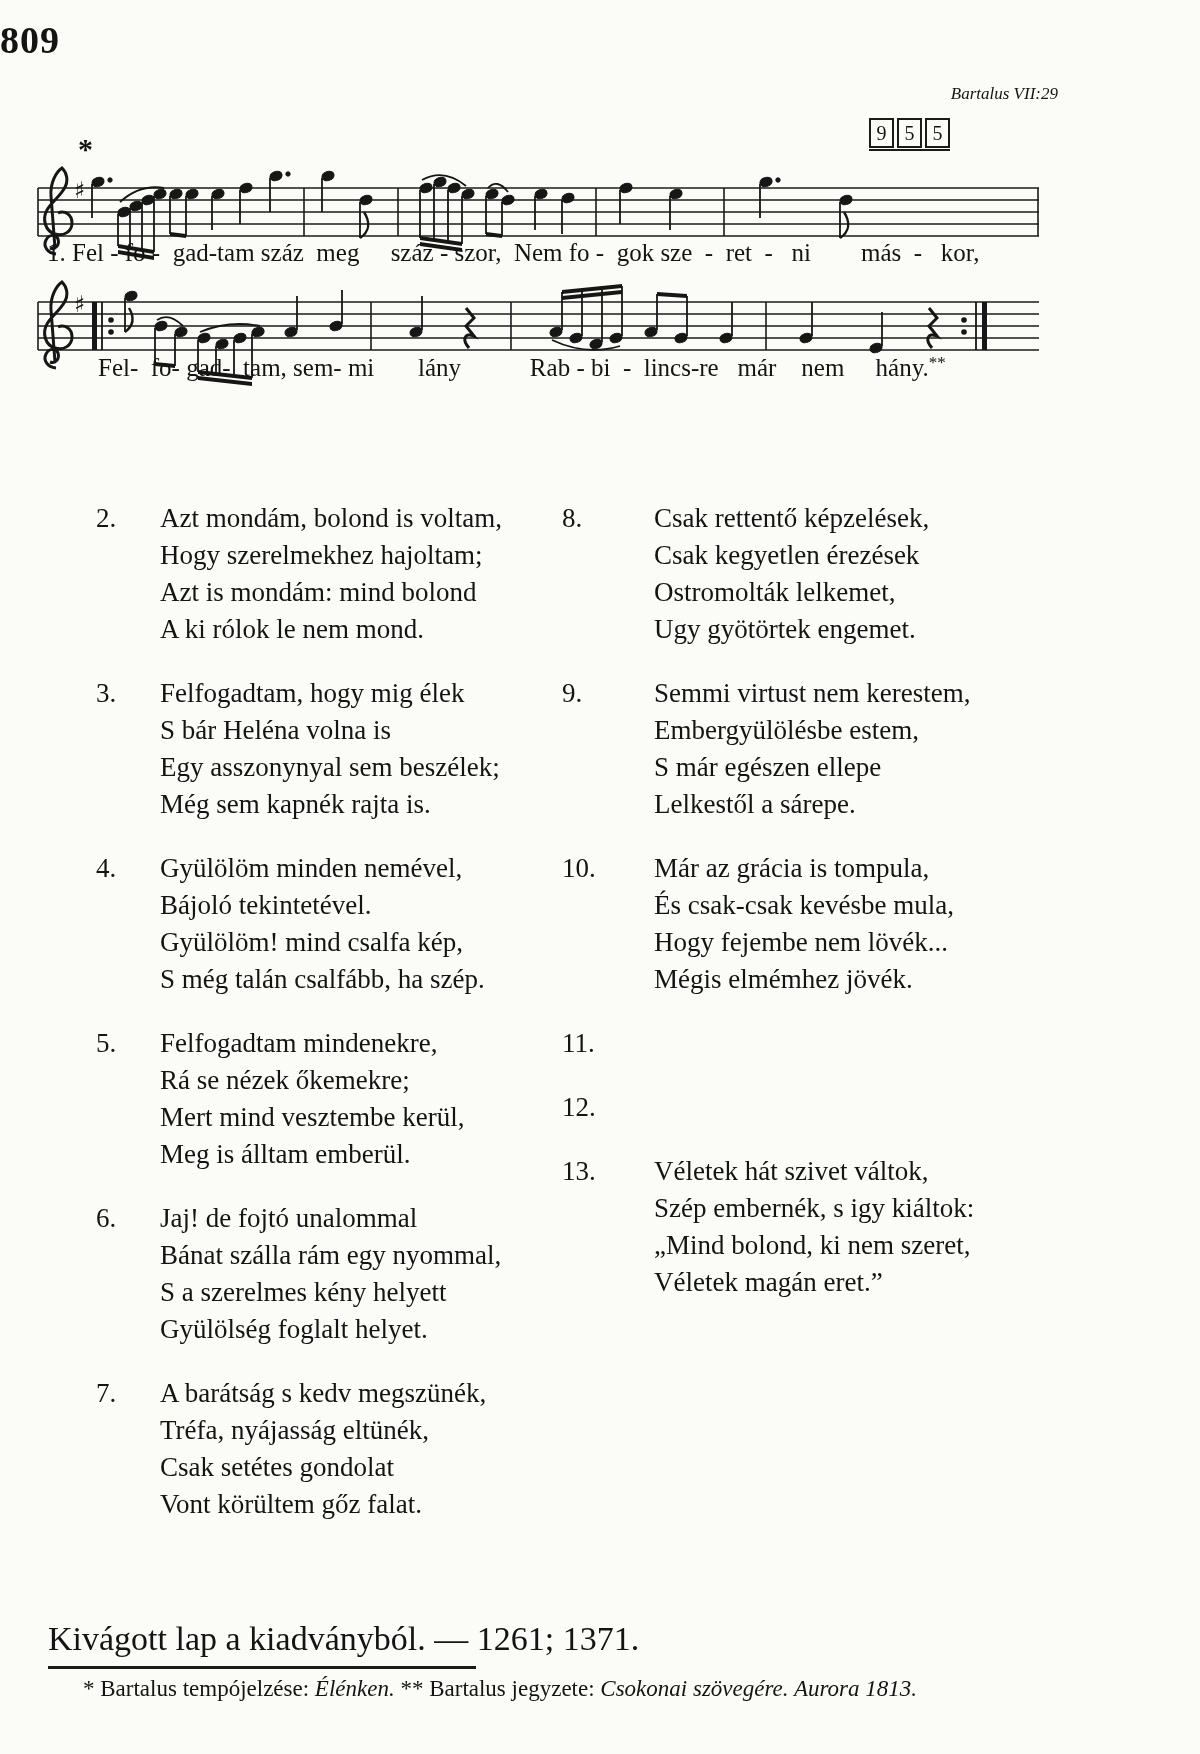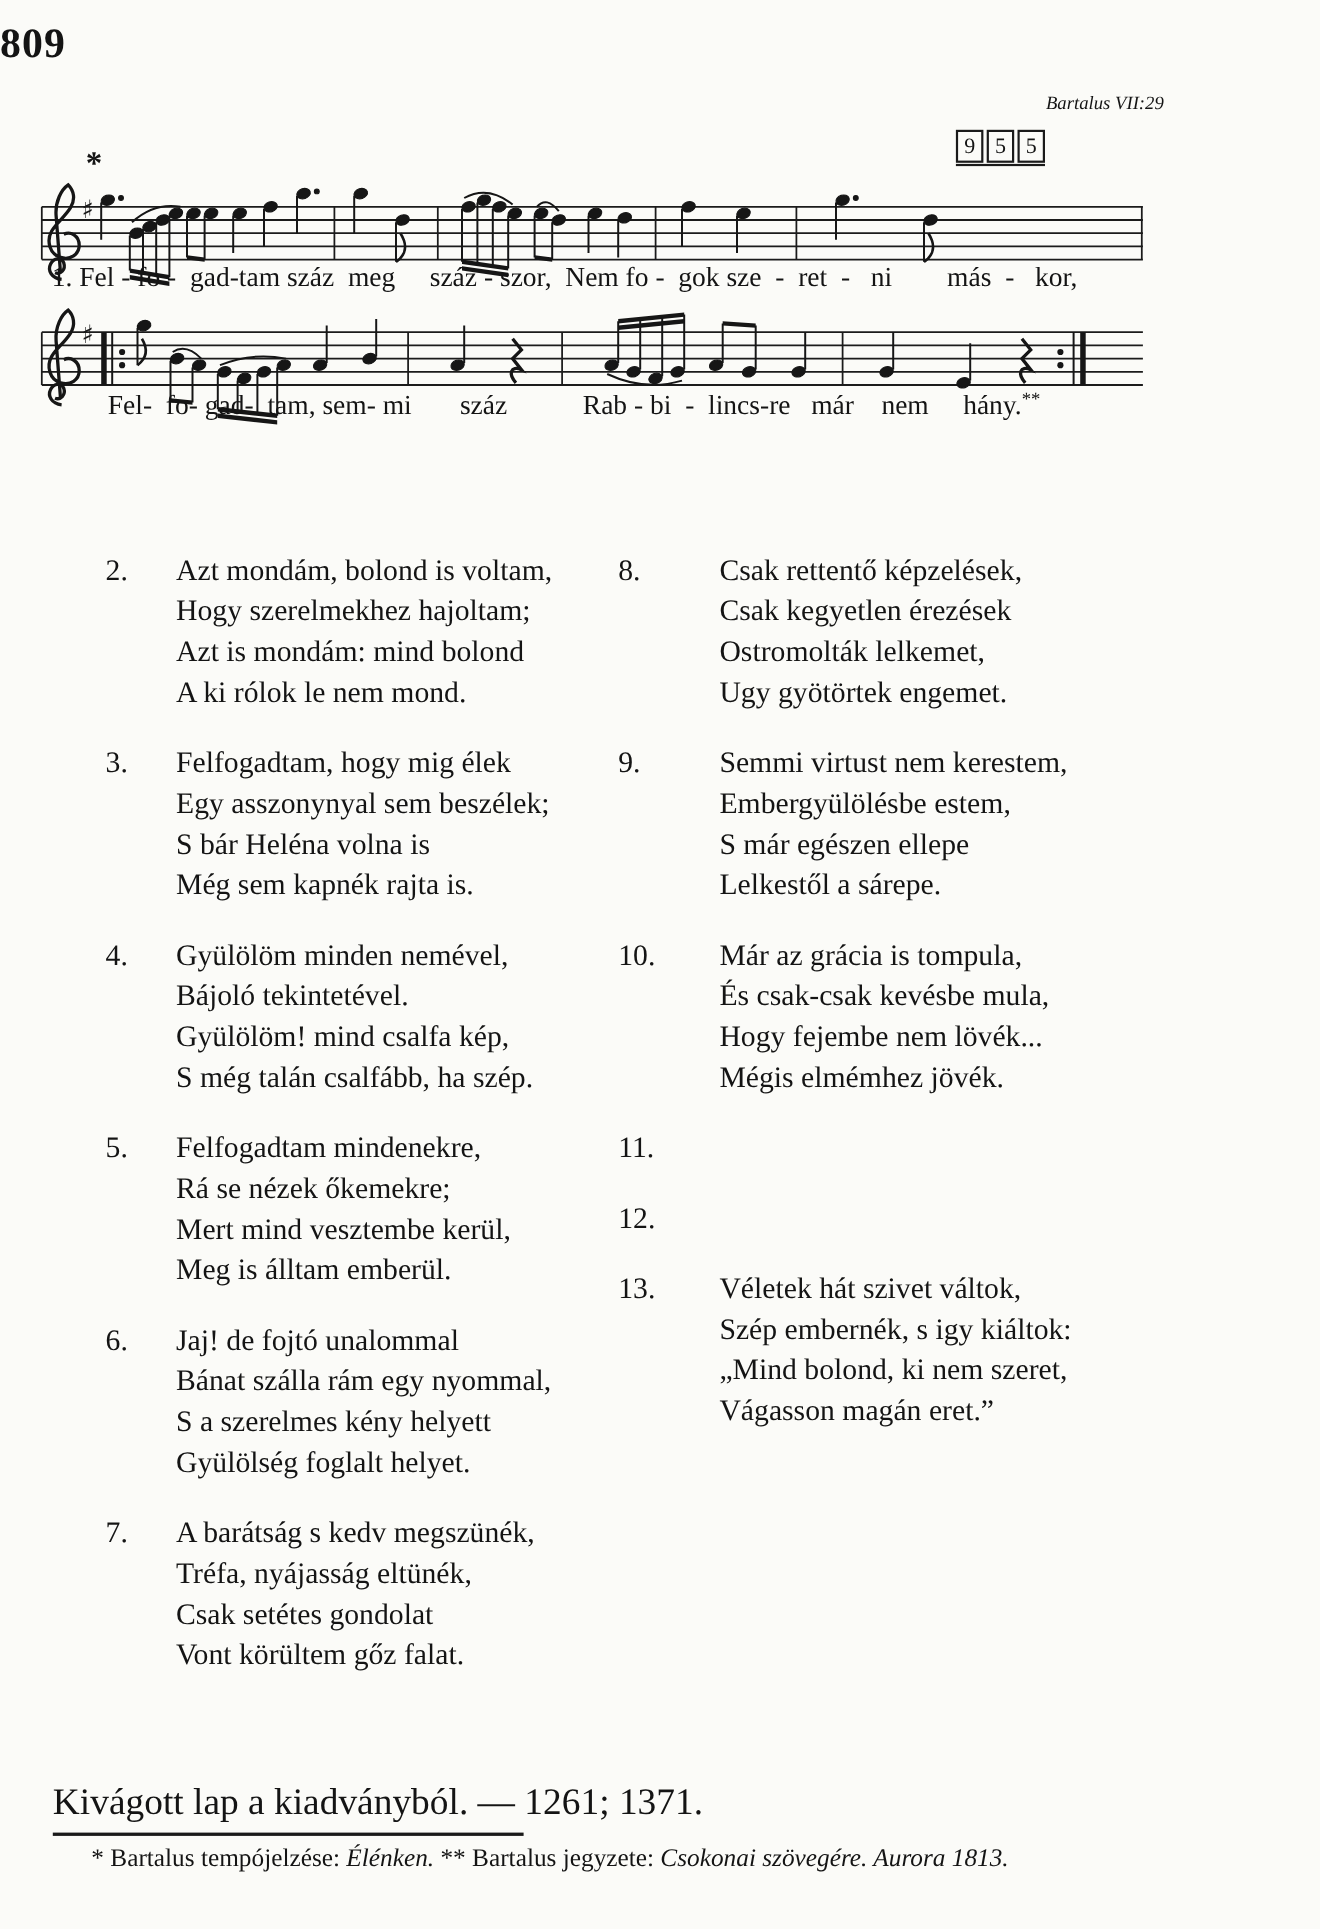--- a/index.html
+++ b/index.html
@@ -238,38 +238,38 @@
     <path d="M893,36 L901,46 L893,54 L901,64 C891,60 889,68 896,76" fill="none" stroke-width="3"></path>
   </g>
   <g fill="#161616" stroke="#161616">
     <circle cx="928" cy="48" r="2.8" stroke="none"></circle>
       <circle cx="928" cy="60" r="2.8" stroke="none"></circle>
     <line x1="940" y1="30" x2="940" y2="78" stroke-width="1.8"></line>
     <rect x="946" y="30" width="5" height="48" stroke="none"></rect>
   </g>
 </svg>
 
-<div class="abs lyrics" style="left:98px;top:348px;"><span>Fel-  fo- gad-  tam, sem- mi       száz           Rab - bi  -  lincs-re   már    nem     hány.</span><sup>**</sup></div>
+<div class="abs lyrics" style="left:98px;top:348px;"><span>Fel-  fo- gad-  tam, sem- mi       lány           Rab - bi  -  lincs-re   már    nem     hány.</span><sup>**</sup></div>
 
 <div class="verse-col col-left">
   <div class="verse">
     <div class="vnum">2.</div>
     <div class="vlines">
       <div class="vline">Azt mondám, bolond is voltam,</div>
       <div class="vline">Hogy szerelmekhez hajoltam;</div>
       <div class="vline">Azt is mondám: mind bolond</div>
       <div class="vline">A ki rólok le nem mond.</div>
     </div>
   </div>
   <div class="verse">
     <div class="vnum">3.</div>
     <div class="vlines">
       <div class="vline">Felfogadtam, hogy mig élek</div>
+      <div class="vline">S bár Heléna volna is</div>
       <div class="vline">Egy asszonynyal sem beszélek;</div>
-      <div class="vline">S bár Heléna volna is</div>
       <div class="vline">Még sem kapnék rajta is.</div>
     </div>
   </div>
   <div class="verse">
     <div class="vnum">4.</div>
     <div class="vlines">
       <div class="vline">Gyülölöm minden nemével,</div>
       <div class="vline">Bájoló tekintetével.</div>
       <div class="vline">Gyülölöm! mind csalfa kép,</div>
       <div class="vline">S még talán csalfább, ha szép.</div>
@@ -337,20 +337,20 @@
   </div>
   <div class="verse">
     <div class="vnum">12.</div>
   </div>
   <div class="verse">
     <div class="vnum">13.</div>
     <div class="vlines">
       <div class="vline">Véletek hát szivet váltok,</div>
       <div class="vline">Szép embernék, s igy kiáltok:</div>
       <div class="vline">„Mind bolond, ki nem szeret,</div>
-      <div class="vline">Vágasson magán eret.”</div>
+      <div class="vline">Véletek magán eret.”</div>
     </div>
   </div>
 </div>
 
 <div class="abs footer-note">Kivágott lap a kiadványból. — 1261; 1371.</div>
 <div class="abs footnote-rule"></div>
 <div class="abs footnote"><span>* Bartalus tempójelzése: </span><span class="it">Élénken.</span><span> ** Bartalus jegyzete: </span><span class="it">Csokonai szövegére. Aurora 1813.</span></div>
 
 </body></html>

